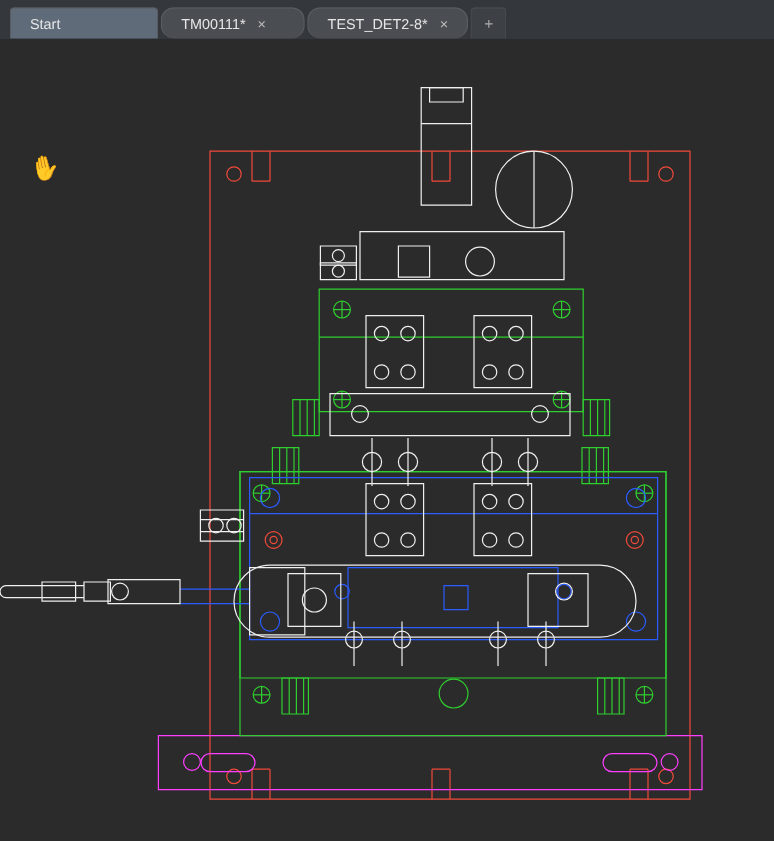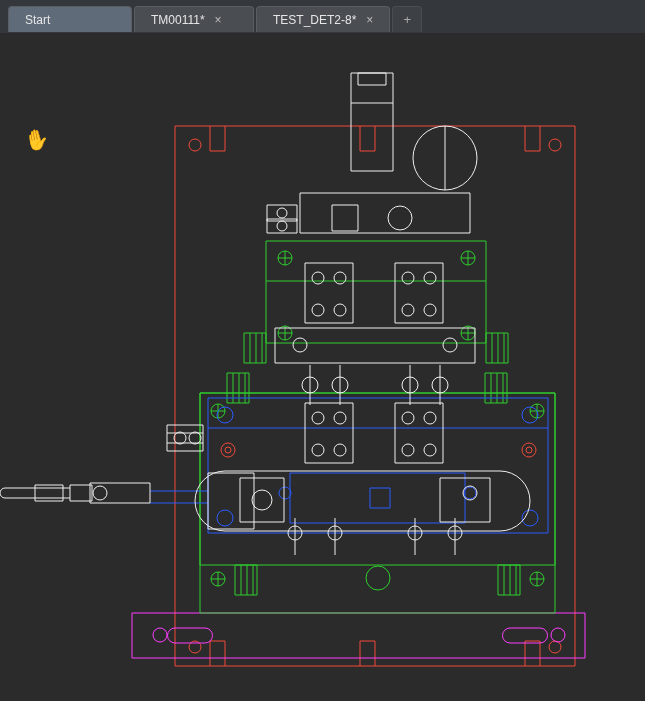--- a/index.html
+++ b/index.html
@@ -40,20 +40,21 @@
     position: relative;
     margin-right: 2px;
   }
   .tab.start {
     background: #5f6b78;
     min-width: 92px;
     justify-content: flex-start;
   }
   .tab.doc {
     min-width: 88px;
+    border-radius: 11px;
   }
   .tab .close {
     color: #bbb;
     font-size: 12px;
     line-height: 1;
     padding: 0 2px;
     cursor: pointer;
   }
   .tab.add {
     min-width: 24px;

